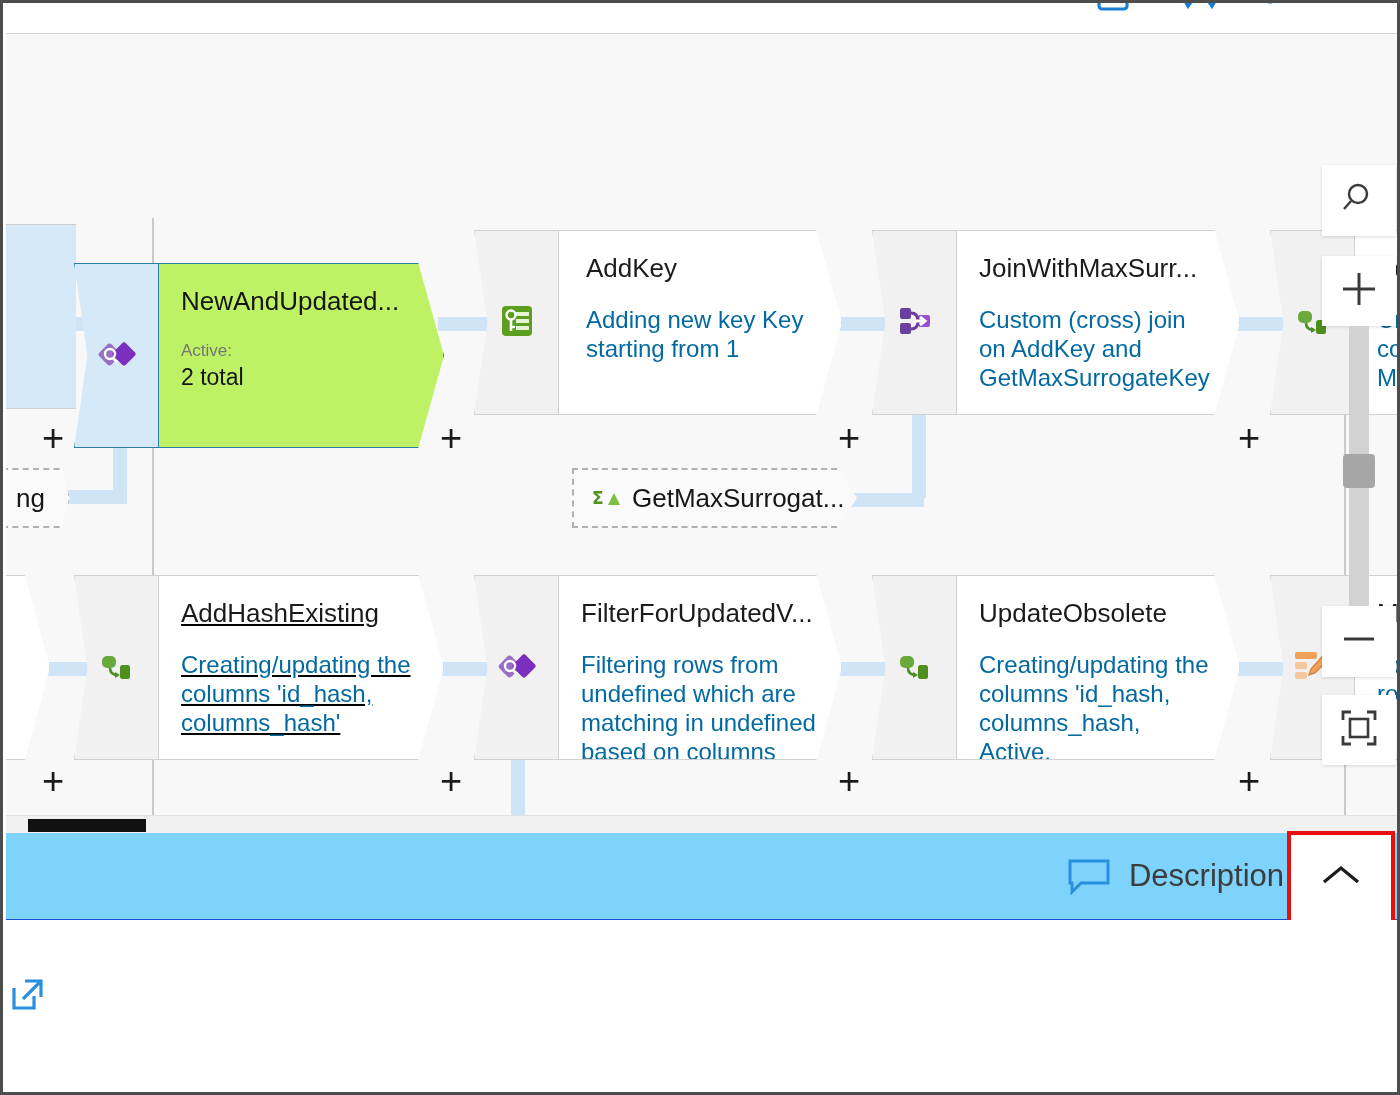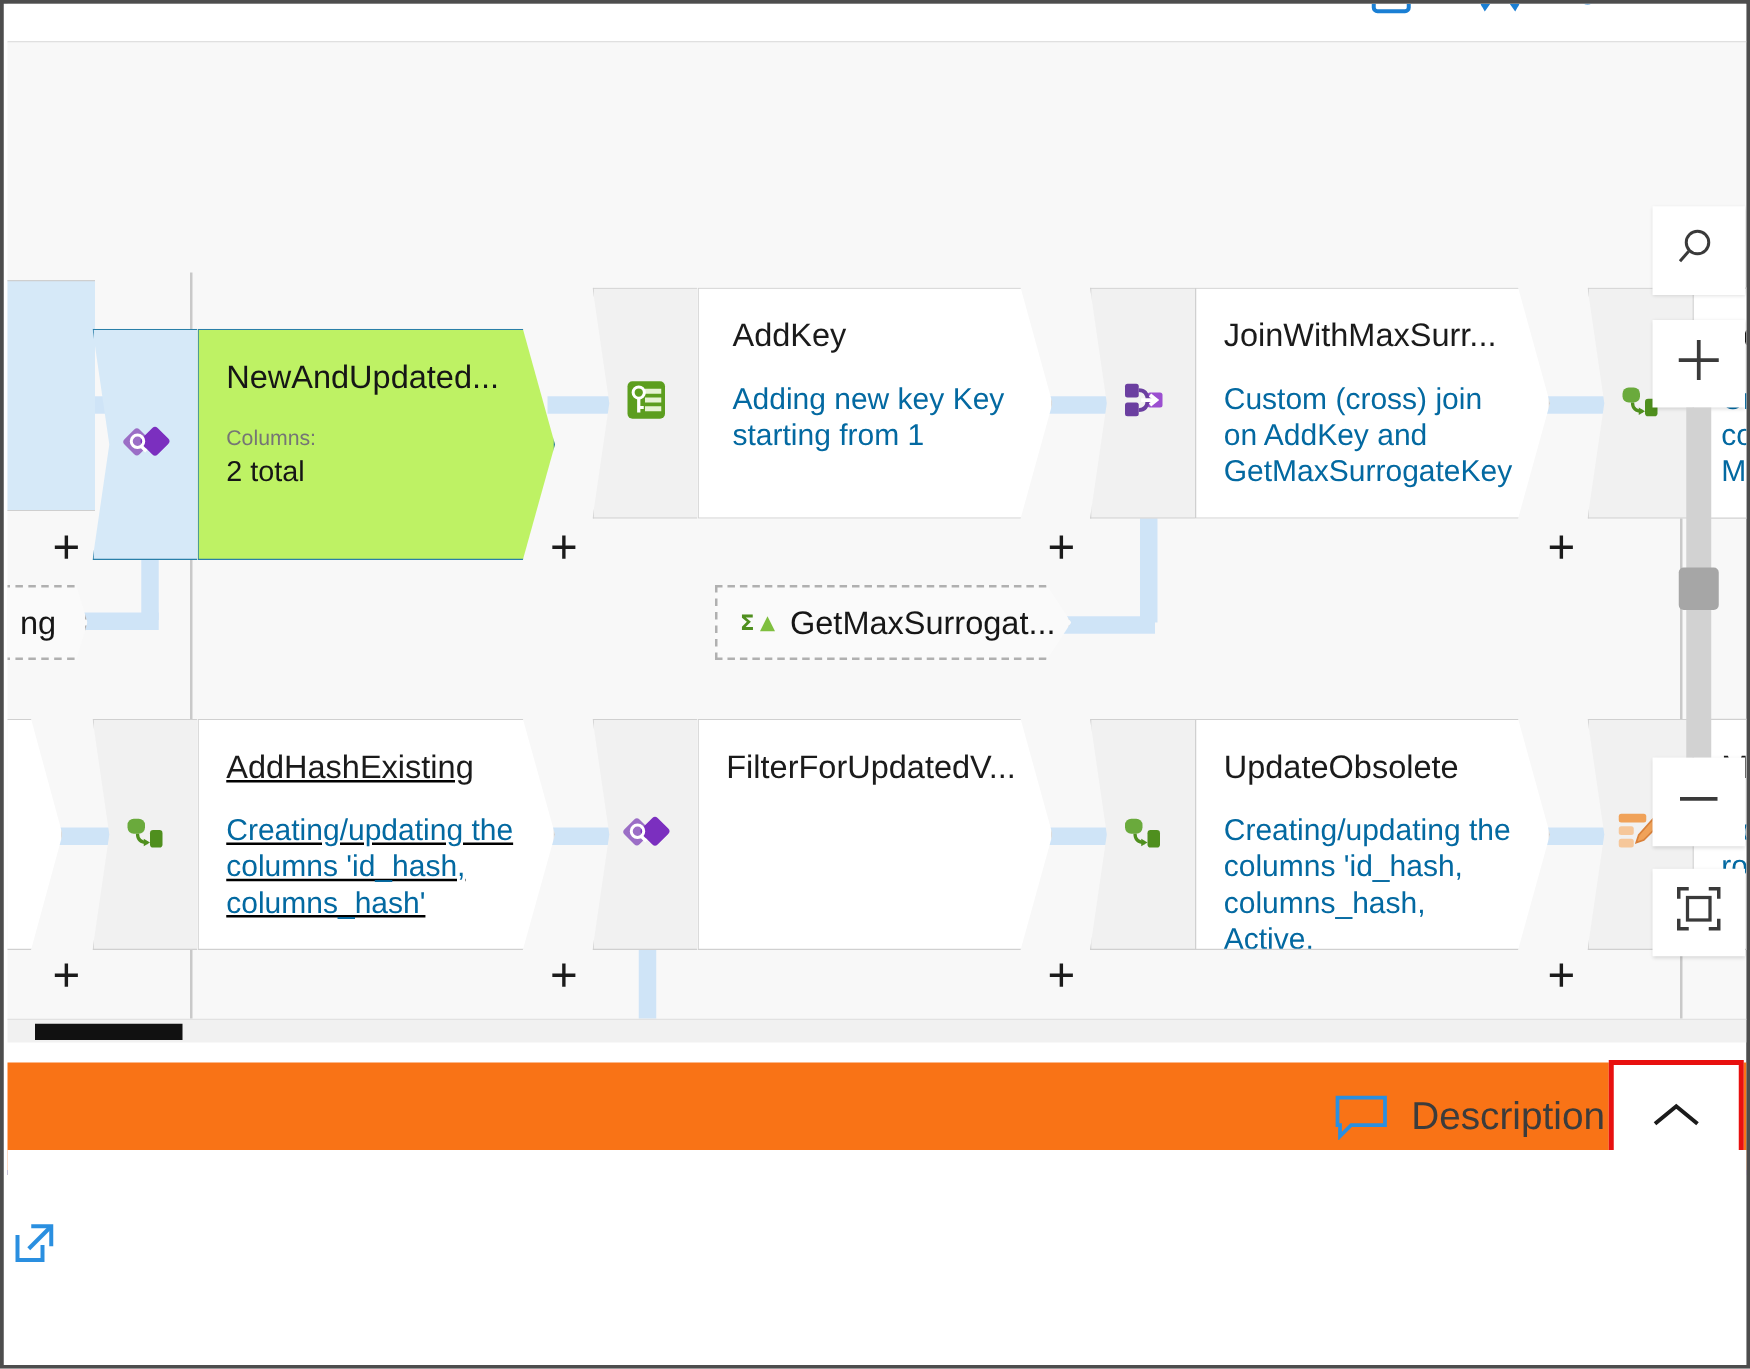--- a/index.html
+++ b/index.html
@@ -149,23 +149,22 @@
     background:#f1f1f1;border-top:1px solid #e2e2e2;
   }
   #hthumb{
     position:absolute;left:22px;top:3px;width:118px;height:13px;
     background:#111111;
   }
 
   
   #desc-bar{
     position:absolute;left:3px;top:830px;width:1394px;height:86px;
-    background:#f97316;
+    background:#7dd3fc;
     border-bottom:4px solid #1d4ed8;
-    margin-top:17px;
   }
   #desc-inner{
     position:absolute;right:116px;top:0;height:86px;
     display:flex;align-items:center;gap:18px;
   }
   #desc-label{
     font-size:31px;color:#3c3c3c;font-weight:400;
   }
   #desc-collapse{
     position:absolute;right:5px;top:-2px;
@@ -250,21 +249,21 @@
           <svg width="38" height="38" viewBox="0 0 38 38">
             <rect x="3" y="11" width="17" height="17" rx="3" transform="rotate(-45 11.5 19.5)" fill="#9b6ec6"></rect>
             <rect x="17" y="10" width="18" height="18" rx="3" transform="rotate(45 26 19)" fill="#7b2fbf"></rect>
             <circle cx="12" cy="19" r="5" fill="none" stroke="#ffffff" stroke-width="2.4"></circle>
             <line x1="15" y1="23" x2="19" y2="27" stroke="#ffffff" stroke-width="2.6"></line>
           </svg>
         </span>
       </div>
       <div class="nbody" style="flex:1;">
         <div class="ntitle">NewAndUpdated...</div>
-        <div class="ncolhdr">Columns:</div>
+        <div class="ncolhdr">Active:</div>
         <div class="ncolval">2 total</div>
       </div>
     </div>
     <div class="plus" style="left:434px;top:385px;">+</div>
 
     <div class="node" style="left:468px;top:196px;width:368px;">
       <div class="nleft" style="width:84px;">
         <span>
           <svg width="36" height="36" viewBox="0 0 36 36">
             <rect x="3" y="3" width="30" height="30" rx="4" fill="#5c9e1f"></rect>
@@ -366,20 +365,21 @@
           <svg width="38" height="38" viewBox="0 0 38 38">
             <rect x="3" y="11" width="17" height="17" rx="3" transform="rotate(-45 11.5 19.5)" fill="#9b6ec6"></rect>
             <rect x="17" y="10" width="18" height="18" rx="3" transform="rotate(45 26 19)" fill="#7b2fbf"></rect>
             <circle cx="12" cy="19" r="5" fill="none" stroke="#ffffff" stroke-width="2.4"></circle>
             <line x1="15" y1="23" x2="19" y2="27" stroke="#ffffff" stroke-width="2.6"></line>
           </svg>
         </span>
       </div>
       <div class="nbody" style="flex:1;">
         <div class="ntitle">FilterForUpdatedV...</div>
+        <div class="ndesc" style="max-width:250px;">Filtering rows from undefined which are matching in undefined based on columns</div>
       </div>
     </div>
     <div class="plus" style="left:832px;top:728px;">+</div>
 
     <div class="node" style="left:866px;top:541px;width:368px;">
       <div class="nleft" style="width:84px;">
         <span>
           <svg width="36" height="36" viewBox="0 0 36 36">
             <rect x="3" y="8" width="14" height="12" rx="5" fill="#6aaa3c"></rect>
             <rect x="21" y="17" width="10" height="14" rx="2.5" fill="#4f8f1e"></rect>

